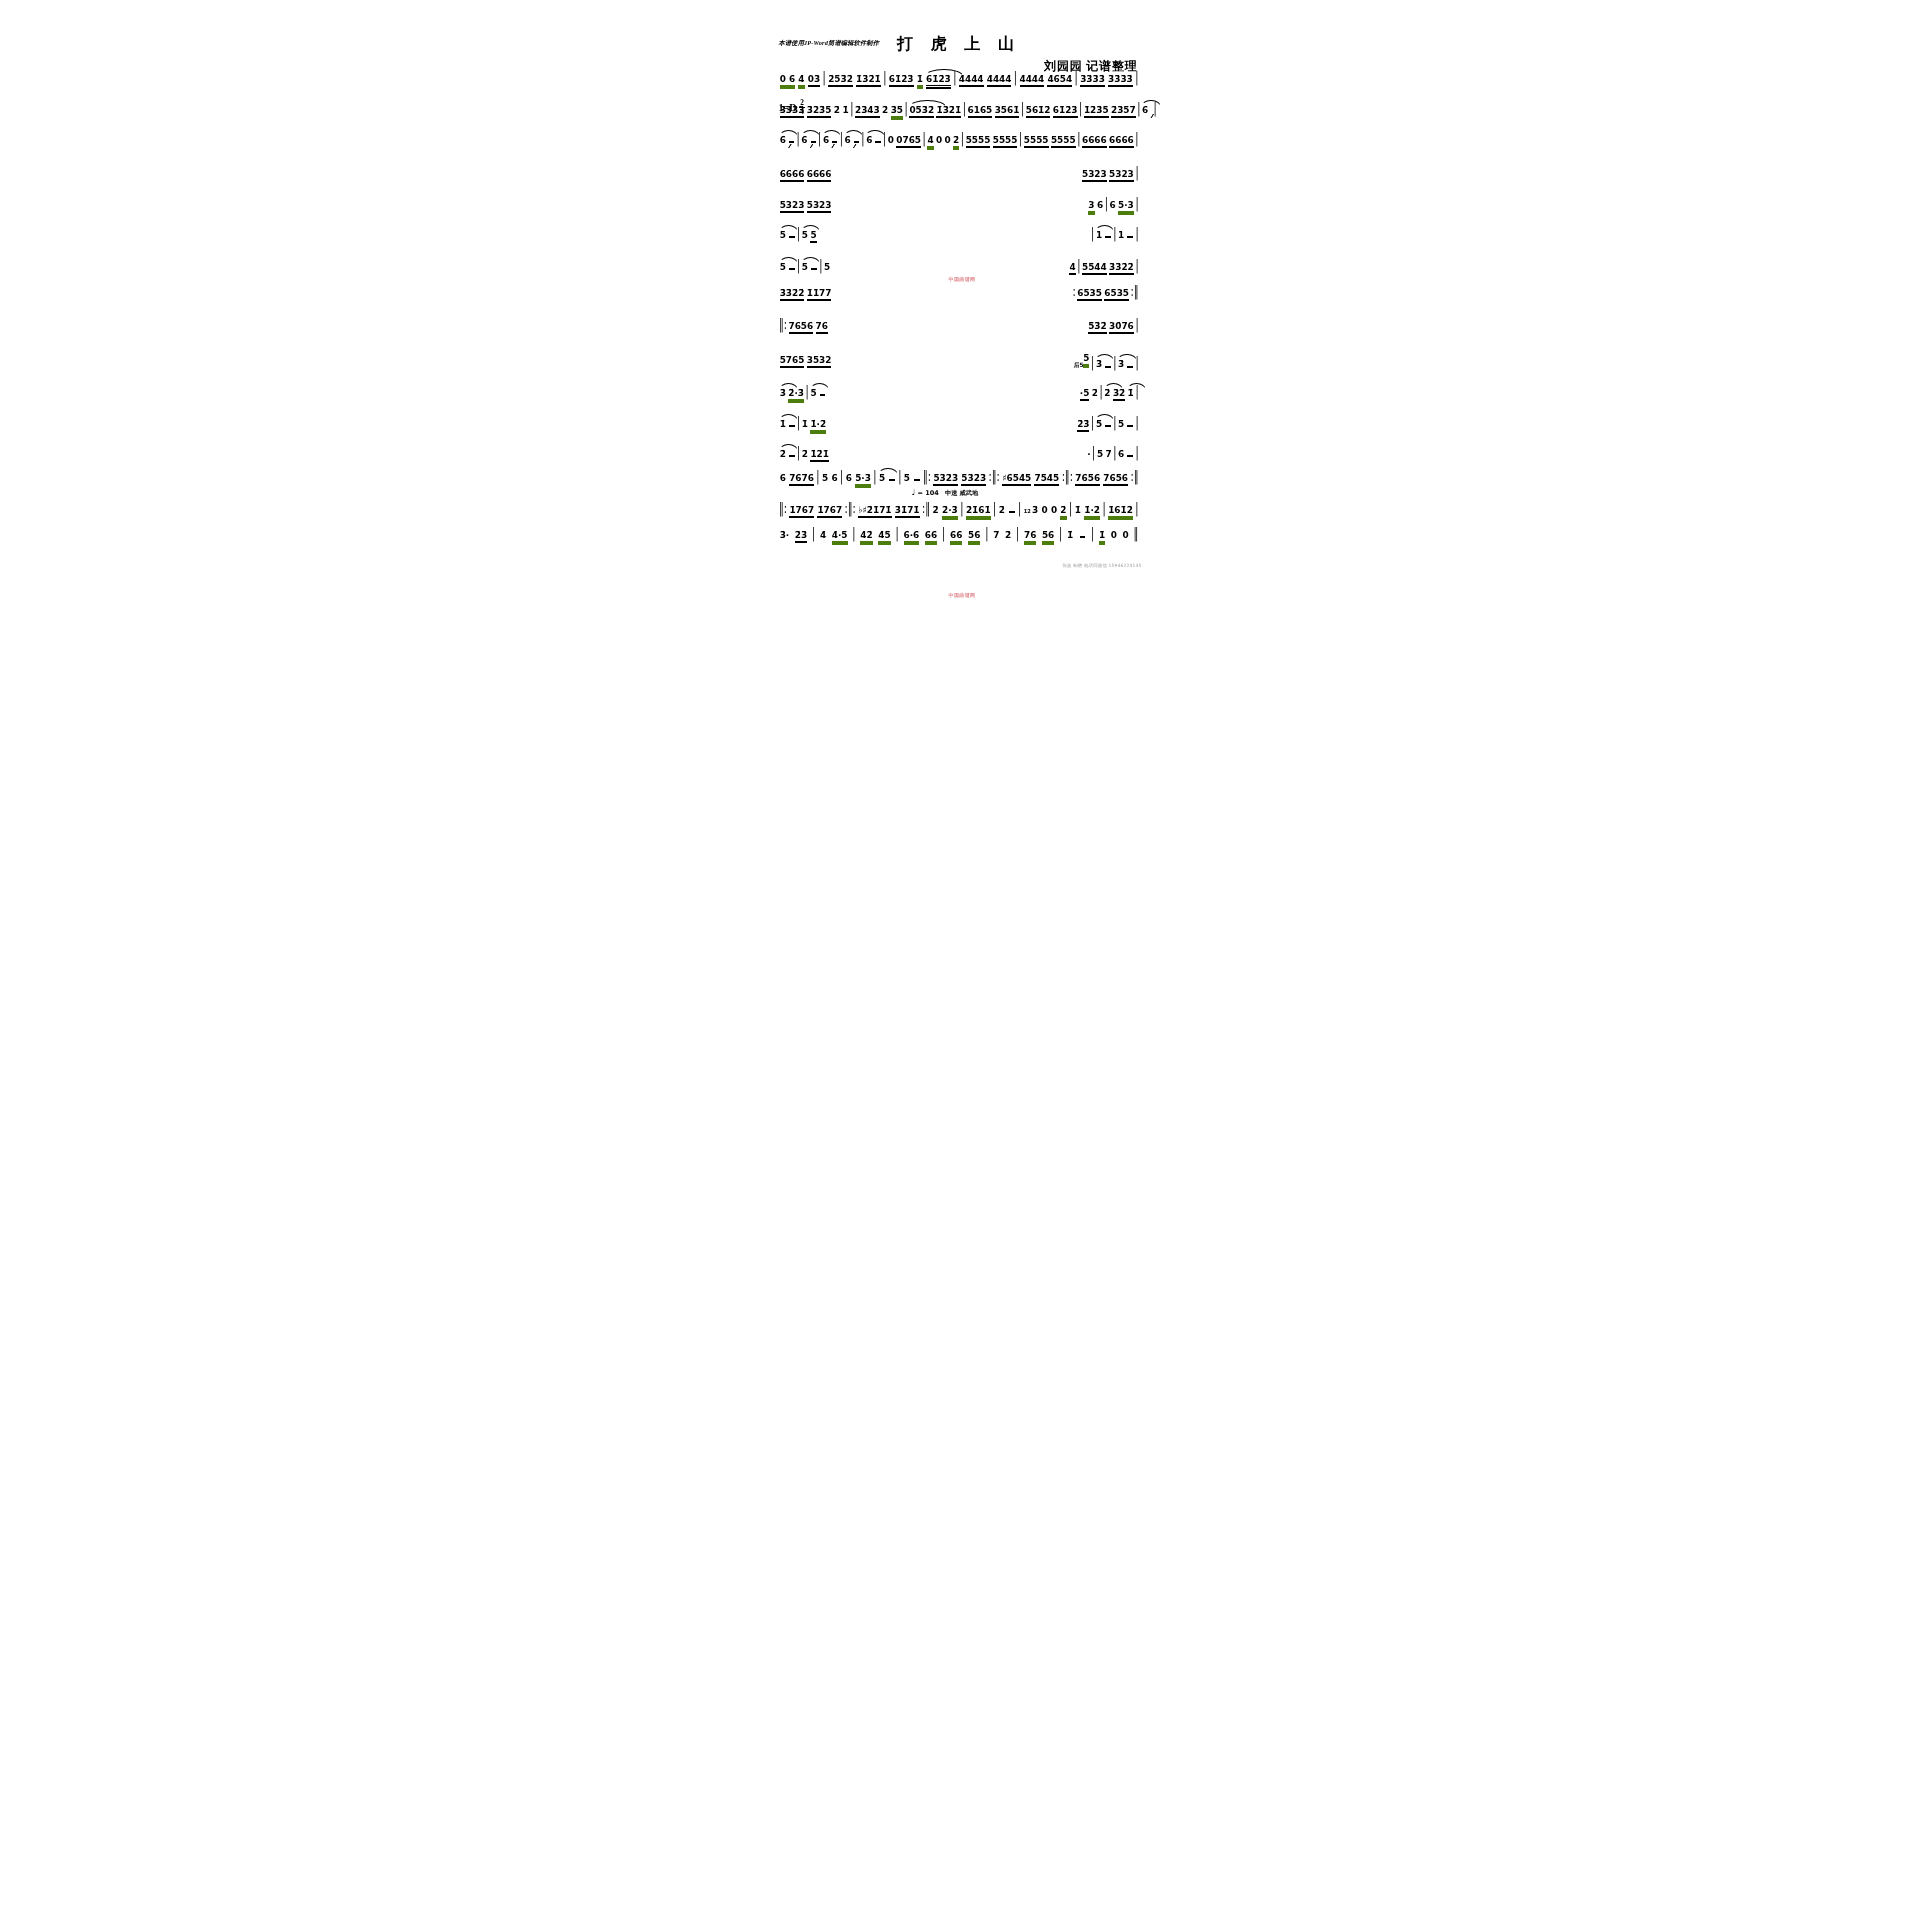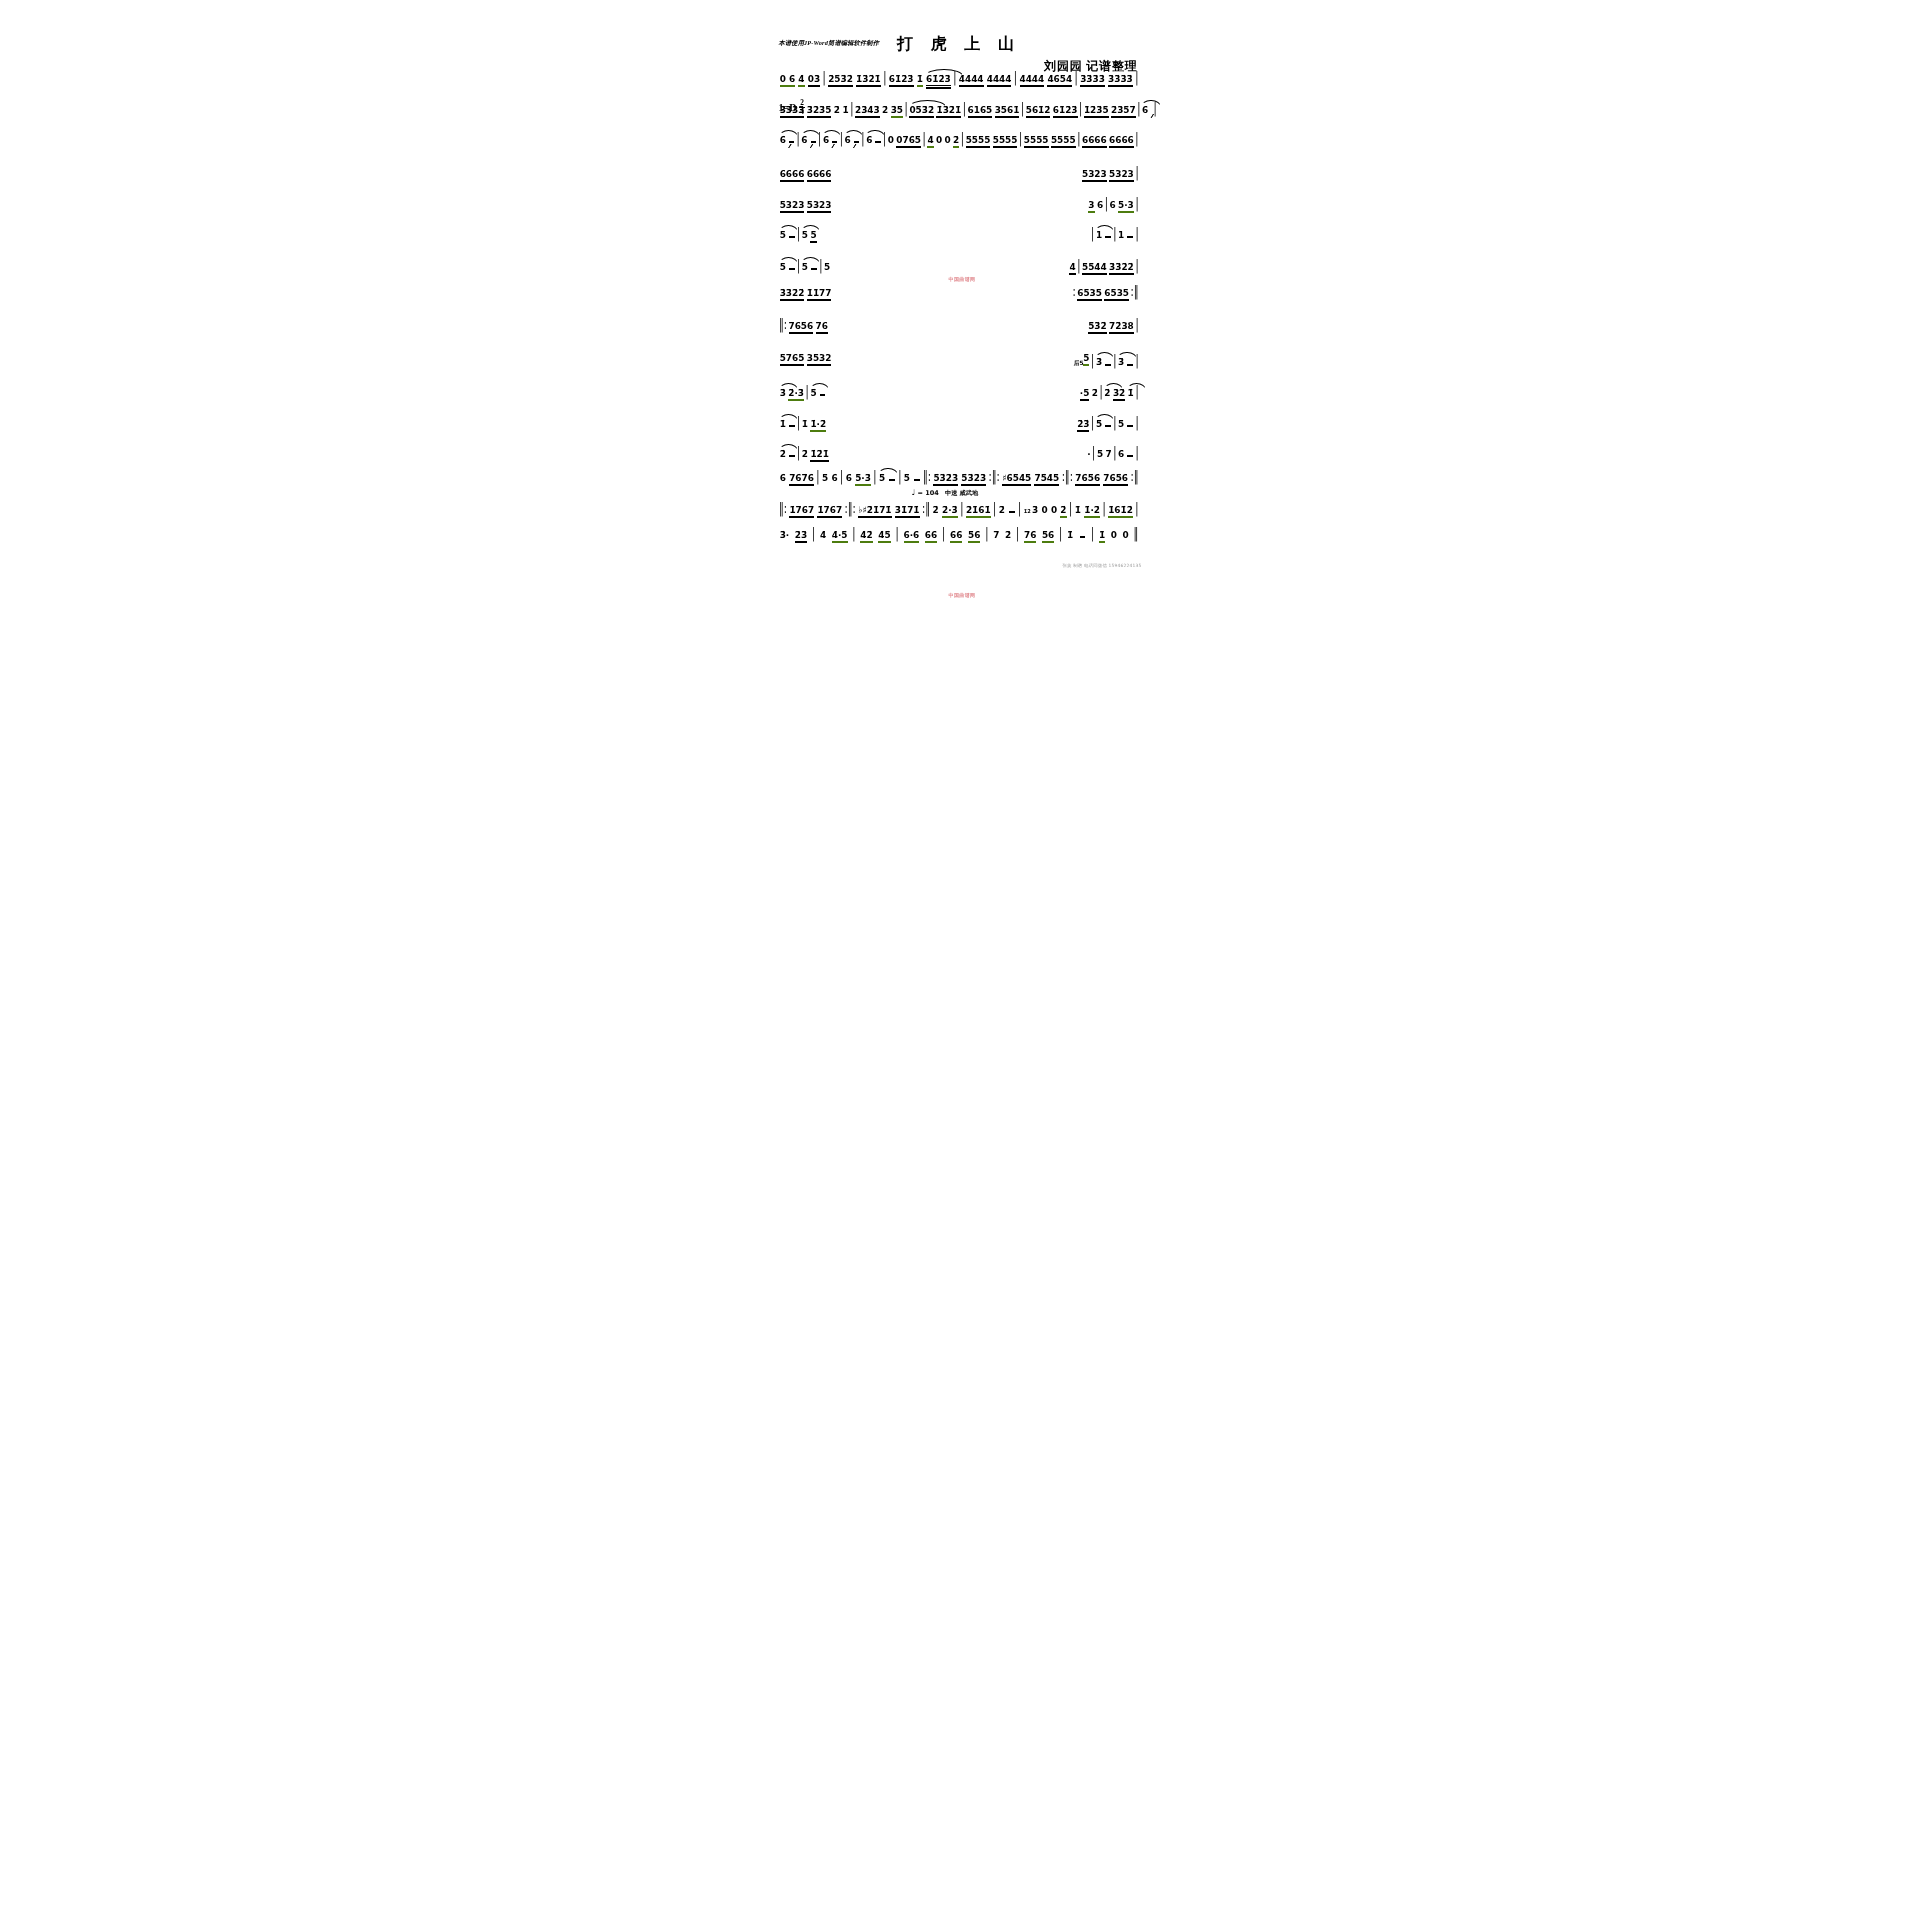--- a/index.html
+++ b/index.html
@@ -19,21 +19,21 @@
         font-weight:700;font-size:12px;letter-spacing:0.8px;}
   
   .tempo{position:absolute;top:488px;left:168px;font-weight:700;font-size:6.5px;white-space:nowrap;}
   .tempo .njm{font-size:8px;}
   .tempo .expr{margin-left:3.9px;font-size:6.2px;}
   
   .line{position:absolute;left:35px;right:28.5px;display:flex;justify-content:space-between;
         align-items:baseline;white-space:nowrap;}
   .tok{display:inline-block;font-weight:700;font-size:8.9px;line-height:1;margin:0 1.2px;position:relative;}
   .bar{font-weight:400;font-size:9.6px;transform:scaleY(1.5);transform-origin:50% 90%;margin:0 0.4px;}
-  .u1{border-bottom:2px solid #4d7c0f;padding-bottom:1.5px;}
+  .u1{border-bottom:4px solid #4d7c0f;padding-bottom:1.5px;}
   .u2{border-bottom:2.7px double #000;padding-bottom:1.2px;}
   .u3{border-bottom:2.7px double #000;padding-bottom:1.2px;}
   .u3::after{content:"";display:block;height:1px;background:#000;margin-top:1.2px;}
   .s::before{content:"";position:absolute;left:-0.8px;right:-12.3px;top:-5.8px;height:5px;
         border:1px solid transparent;border-top-color:#000;border-radius:50% 50% 0 0/100% 100% 0 0;}
   .dash{width:5.8px;height:2.3px;background:#000;vertical-align:3.5px;margin:0 1.9px;}
   .trm{position:absolute;top:3.5px;left:0.4px;font-style:normal;font-size:5.4px;letter-spacing:-0.8px;color:#000;}
   .gap{flex:1 1 auto;min-width:11.6px;border:0;}
   .gr{font-size:5px;vertical-align:6.2px;margin-right:-0.8px;}
   .ann{font-size:5.8px;vertical-align:9.2px;margin-right:-1.5px;}
@@ -210,21 +210,21 @@
         <span class="tok u2">6535</span>
         <span class="tok u2">6535</span>
         <span class="tok bar">:‖</span>
       </div>
       <div class="line" style="top: 321px;">
         <span class="tok bar">‖:</span>
         <span class="tok u2">7656</span>
         <span class="tok u2">76</span>
         <span class="gap"></span>
         <span class="tok u2">5̇3̇2̇</span>
-        <span class="tok u2">72̇38</span>
+        <span class="tok u2">30̇76</span>
         <span class="tok bar">|</span>
       </div>
       <div class="line" style="top: 354px; align-items: flex-end;">
         <span class="tok u2">5765</span>
         <span class="tok u2">3532</span>
         <span class="gap"></span>
         <span class="tok ann">后5</span>
         <span class="tok u1">5</span>
         <span class="tok bar">|</span>
         <span class="tok s">3̇</span>

